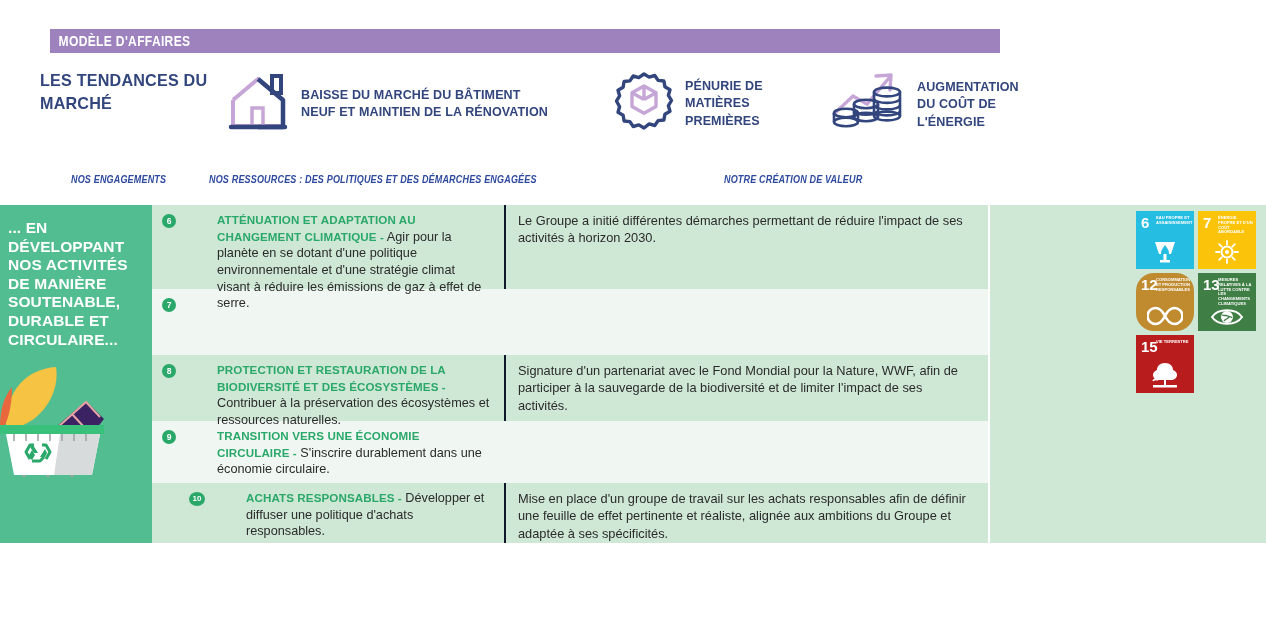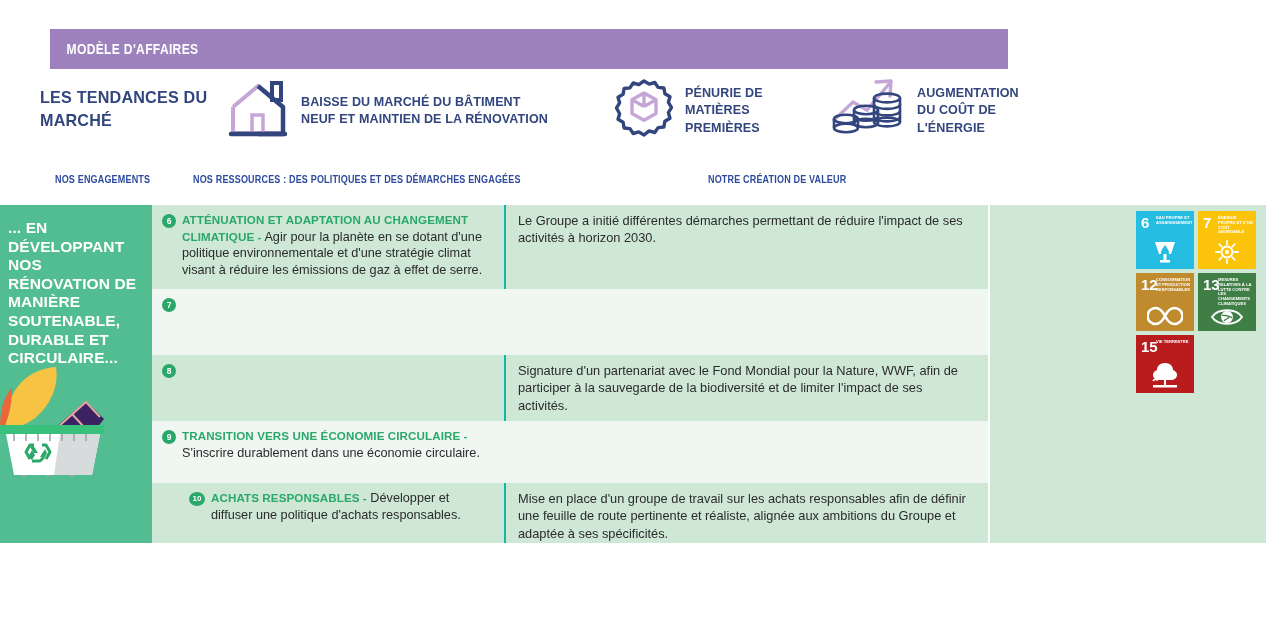--- a/index.html
+++ b/index.html
@@ -6,53 +6,53 @@
   body{
     width:1266px;height:626px;
     background:#ffffff;
     font-family:"Liberation Sans", sans-serif;
     overflow:hidden;
     position:relative;
   }
 
   
   .section-bar{
-    position:absolute;left:50px;top:29px;width:950px;height:40px;
+    position:absolute;left:50px;top:29px;width:950px;height:24px;
     background:#9d82bd;
-    display:flex;align-items:center;padding-left:8px;
+    display:flex;align-items:center;
   }
   .section-bar .label{
     color:#ffffff;font-size:14px;font-weight:bold;
     letter-spacing:.4px;
     transform:scaleX(.86);transform-origin:left center;
     padding-left:10px;white-space:nowrap;
   }
 
   
   .trends{
     position:absolute;left:40px;top:70px;width:1010px;height:80px;
-    display:flex;align-items:center;
+    display:flex;align-items:flex-start;
   }
   .trends-title{
     color:#32467d;font-weight:bold;font-size:17px;line-height:1.35;
     width:185px;flex:0 0 185px;letter-spacing:.2px;
     transform:scaleX(.95);transform-origin:left center;
   }
   .trend-item{display:flex;align-items:center;gap:10px;}
   .trend-item .txt{
     color:#32467d;font-weight:bold;font-size:13.5px;line-height:1.28;
     letter-spacing:.1px;
     transform:scaleX(.93);transform-origin:left center;
   }
   .trend-icon{flex:0 0 auto;display:block;}
   .gap2{width:36px;flex:0 0 36px;}
   .gap3{width:28px;flex:0 0 28px;}
 
   
-  .col-heads{position:absolute;left:0;top:173px;width:1040px;height:20px;}
+  .col-heads{position:absolute;left:16px;top:173px;width:1040px;height:20px;font-style:italic;}
   .col-heads span{
     position:absolute;color:#2e4a9e;font-size:11px;font-weight:bold;
     letter-spacing:.2px;white-space:nowrap;
     transform:scaleX(.82);transform-origin:left center;
   }
   .ch1{left:55px;top:0;}
   .ch2{left:193px;top:0;}
   .ch3{left:708px;top:0;}
 
   
@@ -77,30 +77,30 @@
   .row{display:flex;align-items:stretch;box-sizing:border-box;}
   .row.alt{background:#f0f7f2;}
   .row.base{background:#cfe7d5;}
   .cell-left{
     width:352px;flex:0 0 352px;box-sizing:border-box;
     padding:7px 14px 7px 10px;
     display:flex;gap:6px;align-items:flex-start;
   }
   .cell-right{
     flex:1 1 auto;box-sizing:border-box;
-    padding:7px 16px 7px 12px;border-left:2px solid #14b8a6;
+    padding:7px 16px 7px 12px;border-left:2px solid #0f172a;
   }
   .badge{
     flex:0 0 auto;width:14px;height:14px;border-radius:50%;
     background:#2aa86a;color:#fff;font-size:8.5px;font-weight:bold;
     display:flex;align-items:center;justify-content:center;
     margin-top:2px;line-height:1;
   }
   .badge.wide{width:16px;font-size:8px;margin-left:27px;}
-  .ltext{font-size:12.7px;line-height:1.31;color:#2b2b2b;}
+  .ltext{font-size:12.7px;line-height:1.31;color:#2b2b2b;margin-left:35px;}
   .ltext b{color:#2aa86a;font-weight:bold;letter-spacing:.1px;
            font-size:11.6px;text-transform:uppercase;}
   .rtext{font-size:12.8px;line-height:1.35;color:#2b2b2b;}
 
   
   .sdg-area{
     position:absolute;left:988px;top:0;width:278px;height:338px;
     background:#cfe7d5;border-left:2px solid #ffffff;box-sizing:border-box;
   }
   .sdg-grid{
@@ -190,21 +190,21 @@
 
 <div class="col-heads">
   <span class="ch1">NOS ENGAGEMENTS</span>
   <span class="ch2">NOS RESSOURCES : DES POLITIQUES ET DES DÉMARCHES ENGAGÉES</span>
   <span class="ch3">NOTRE CRÉATION DE VALEUR</span>
 </div>
 
 <div class="band">
 
   <div class="green-panel">
-    <div class="gp-text">... EN DÉVELOPPANT NOS RÉNOVATION DE MANIÈRE SOUTENABLE, DURABLE ET CIRCULAIRE...</div>
+    <div class="gp-text">... EN DÉVELOPPANT NOS ACTIVITÉS DE MANIÈRE SOUTENABLE, DURABLE ET CIRCULAIRE...</div>
     <span class="bin">
       <svg width="120" height="120" viewBox="0 0 120 120">
         <path d="M6 68 C6 34 26 12 56 10 C60 34 44 62 18 70 Z" fill="#f6c342"></path>
         <path d="M6 68 C6 48 14 32 30 22 C30 44 22 60 14 70 Z" fill="#f6c342"></path>
         <path d="M0 70 C0 52 4 40 12 30 C12 50 8 62 4 70 Z" fill="#e8673c"></path>
         <path d="M56 70 L86 44 L104 62 L96 72 Z" fill="#3b2363"></path>
         <path d="M58 70 L86 45 L100 60" fill="none" stroke="#e6a4a4" stroke-width="2"></path>
         <path d="M72 57 L84 70" fill="none" stroke="#e6a4a4" stroke-width="2"></path>
         <rect x="0" y="68" width="104" height="9" fill="#39c07a"></rect>
         <path d="M6 77 L100 77 L92 118 L14 118 Z" fill="#ffffff"></path>
@@ -246,20 +246,23 @@
 
     <div class="row alt" style="height:66px;">
       <div class="cell-left">
         <span class="badge">7</span>
       </div>
     </div>
 
     <div class="row base" style="height:66px;">
       <div class="cell-left">
         <span class="badge">8</span>
+        <div class="ltext">
+          <b>PROTECTION ET RESTAURATION DE LA BIODIVERSITÉ ET DES ÉCOSYSTÈMES -</b><span> Contribuer à la préservation des écosystèmes et ressources naturelles.</span>
+        </div>
       </div>
       <div class="cell-right">
         <div class="rtext">Signature d'un partenariat avec le Fond Mondial pour la Nature, WWF, afin de participer à la sauvegarde de la biodiversité et de limiter l'impact de ses activités.</div>
       </div>
     </div>
 
     <div class="row alt" style="height:62px;">
       <div class="cell-left">
         <span class="badge">9</span>
         <div class="ltext">
@@ -269,21 +272,21 @@
     </div>
 
     <div class="row base" style="height:60px;">
       <div class="cell-left">
         <span class="badge wide">10</span>
         <div class="ltext">
           <b>ACHATS RESPONSABLES -</b><span> Développer et diffuser une politique d'achats responsables.</span>
         </div>
       </div>
       <div class="cell-right">
-        <div class="rtext">Mise en place d'un groupe de travail sur les achats responsables afin de définir une feuille de route pertinente et réaliste, alignée aux ambitions du Groupe et adaptée à ses spécificités.</div>
+        <div class="rtext">Mise en place d'un groupe de travail sur les achats responsables afin de définir une feuille de effet pertinente et réaliste, alignée aux ambitions du Groupe et adaptée à ses spécificités.</div>
       </div>
     </div>
 
   </div>
 
   <div class="sdg-area">
     <div class="sdg-grid">
 
       <div class="sdg" style="background:#26bde2;">
         <span class="num">6</span>
@@ -307,21 +310,21 @@
             <circle cx="15" cy="16" r="2" fill="#fff"></circle>
             <g stroke="#fff" stroke-width="1.8" stroke-linecap="round">
               <path d="M15 5 v3.5 M15 23.5 v3.5 M4 16 h3.5 M22.5 16 h3.5
                        M7.2 8.2 l2.5 2.5 M20.3 21.3 l2.5 2.5
                        M22.8 8.2 l-2.5 2.5 M9.7 21.3 l-2.5 2.5"></path>
             </g>
           </svg>
         </span>
       </div>
 
-      <div class="sdg" style="background:#bf8b2e;">
+      <div class="sdg" style="background:#bf8b2e;border-radius:18px;">
         <span class="num">12</span>
         <span class="nm">CONSOMMATION ET PRODUCTION RESPONSABLES</span>
         <span class="gl">
           <svg width="36" height="24" viewBox="0 0 36 24">
             <path d="M18 12 c-3 -6 -6 -8 -9.5 -8 a7.5 7.5 0 0 0 0 16 c3.5 0 6.5 -2 9.5 -8
                      c3 -6 6 -8 9.5 -8 a7.5 7.5 0 0 1 0 16 c-3.5 0 -6.5 -2 -9.5 -8z" fill="none" stroke="#fff" stroke-width="2.6"></path>
           </svg>
         </span>
       </div>
 

